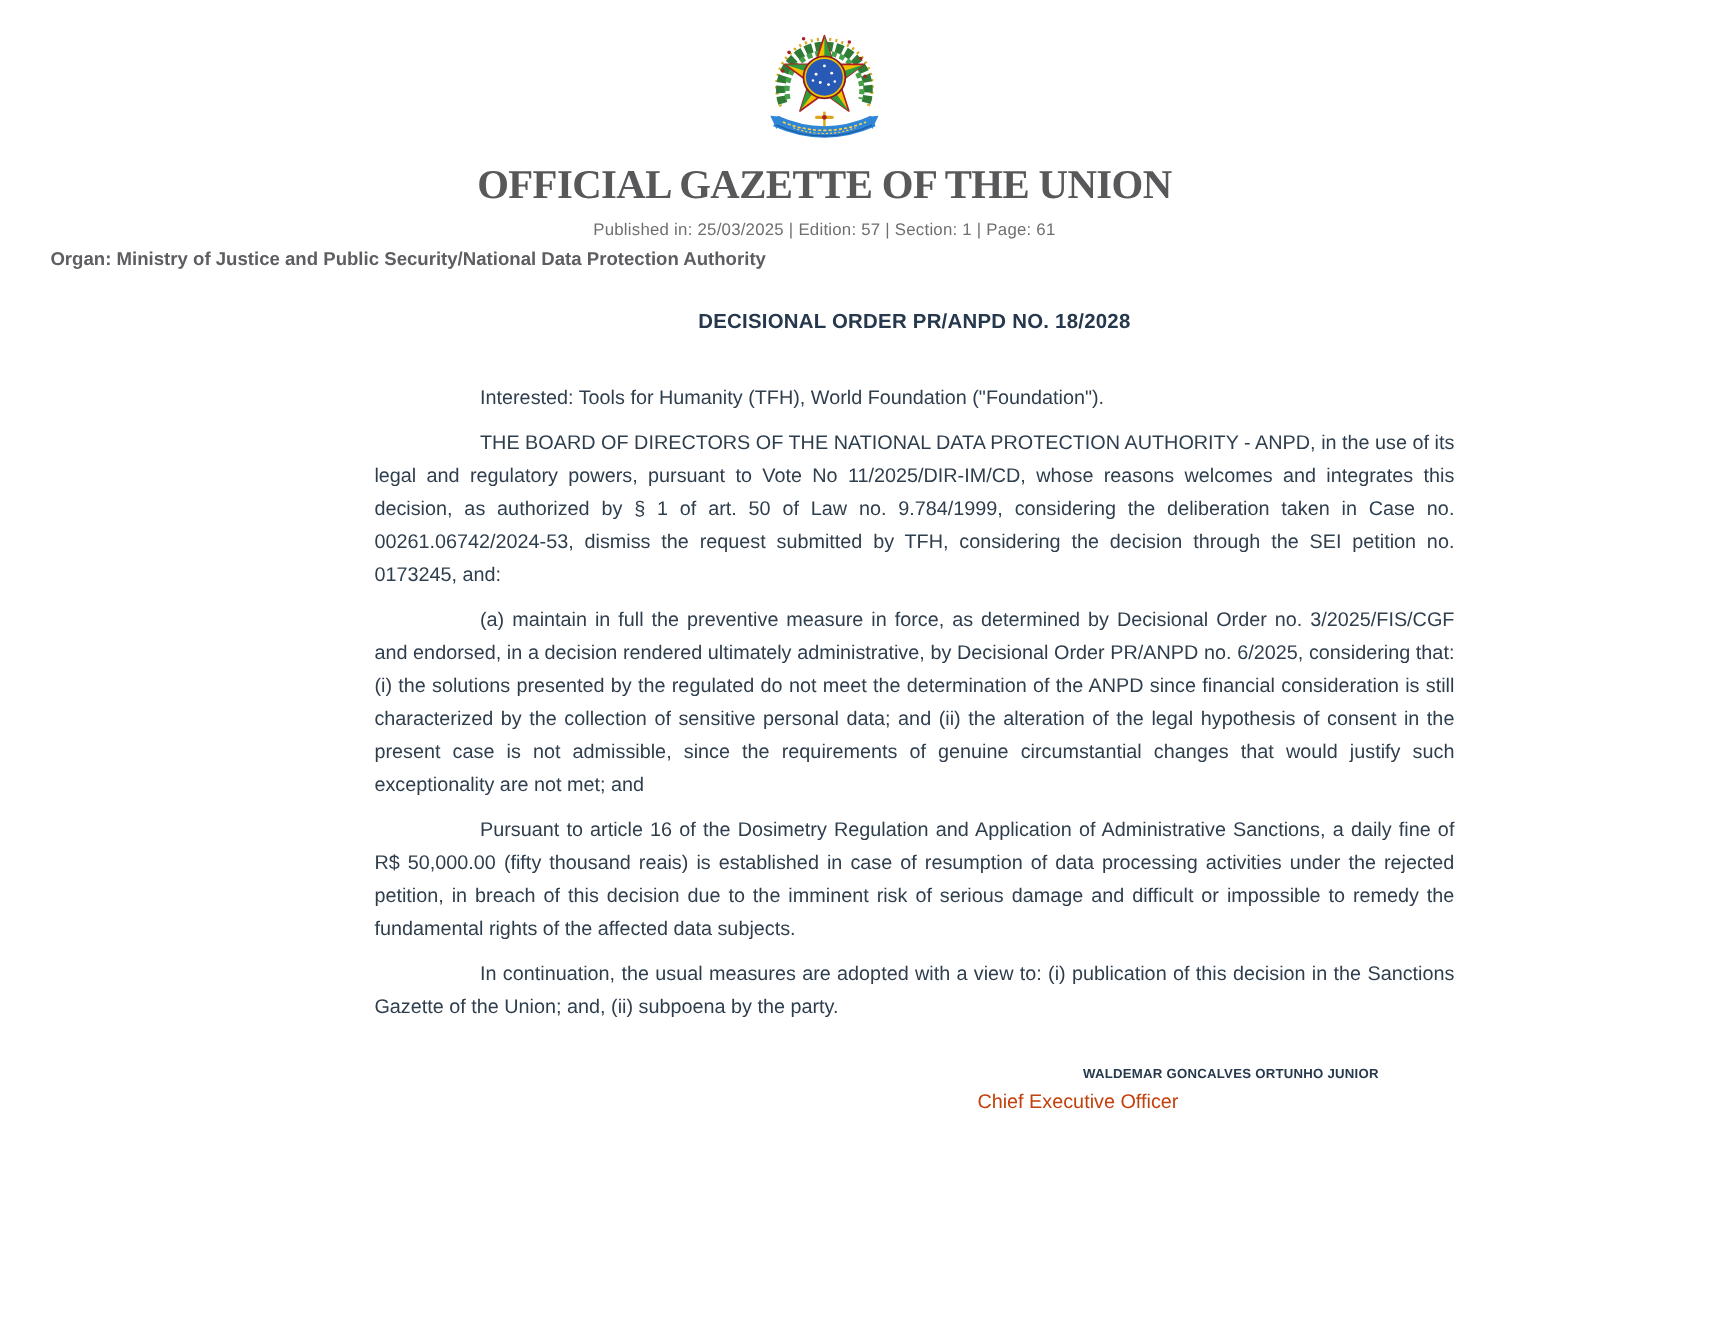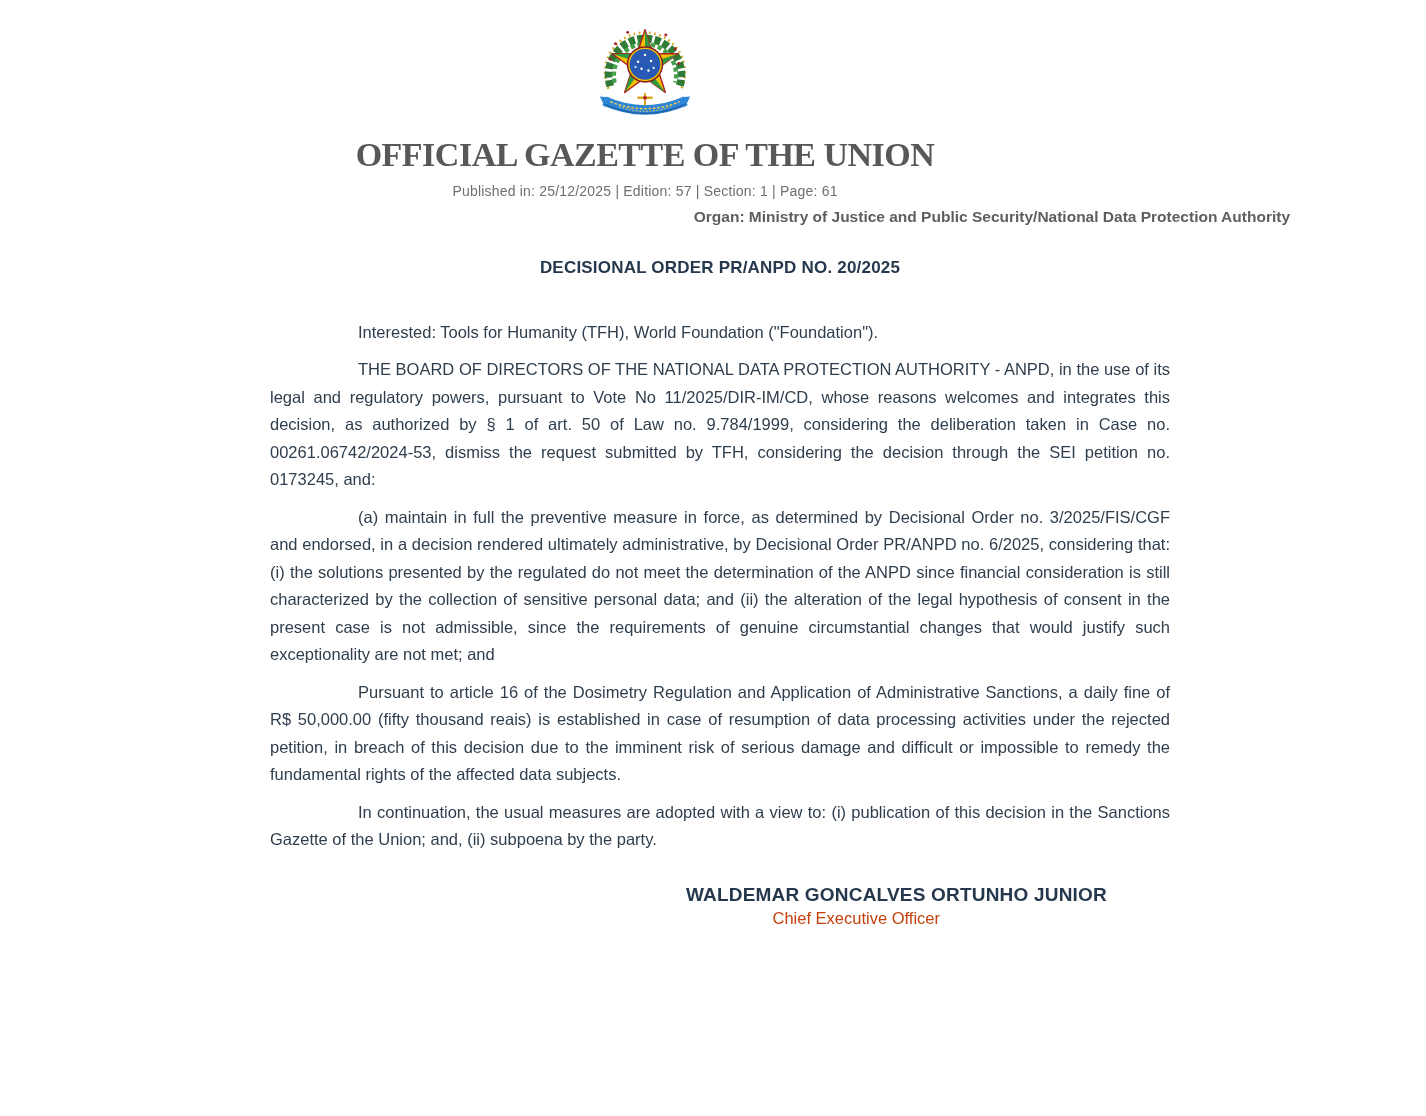--- a/index.html
+++ b/index.html
@@ -3,21 +3,21 @@
 <meta charset="utf-8">
 <style>
   html, body { margin: 0; padding: 0; }
   body {
     width: 1426px;
     min-height: 1116px;
     background: #ffffff;
     font-family: "Liberation Sans", "DejaVu Sans", sans-serif;
     -webkit-font-smoothing: antialiased;
   }
-  .page { width: 1290px; min-height: 1116px; position: relative; overflow: hidden; }
+  .page { width: 1290px; min-height: 1116px; position: relative; overflow: hidden; padding-left: 42px; }
 
   
   .arms { width: 104px; height: 113px; margin: 14px auto 0; }
   .arms svg { display: block; }
   .masthead {
     margin: 8px 0 0;
     text-align: center;
     font-family: "Liberation Serif", "DejaVu Serif", serif;
     font-weight: 700;
     font-size: 34px;
@@ -26,21 +26,21 @@
     line-height: 1.2;
   }
   .meta {
     text-align: center;
     font-size: 14px;
     color: #6f6f72;
     margin-top: 7px;
     letter-spacing: 0.2px;
   }
   .organ {
-    text-align: right;
+    text-align: left;
     font-size: 15.5px;
     font-weight: 700;
     color: #5e5e62;
     margin-top: 9px;
   }
 
   
   .content {
     width: 900px;
     margin: 0 0 0 270px;
@@ -63,21 +63,21 @@
     text-indent: 88px;
   }
 
   
   .signature { margin-top: 30px; line-height: 22px; padding-bottom: 20px; }
   .sig-name {
     width: fit-content;
     margin-left: auto;
     margin-right: 63px;
     font-weight: 700;
-    font-size: 19px;
+    font-size: 11px;
     color: #26384d;
     letter-spacing: 0.2px;
   }
   .sig-role {
     width: fit-content;
     margin-left: auto;
     margin-right: 230px;
     font-size: 16.5px;
     color: #c2410c;
     margin-top: 1px;
@@ -137,26 +137,26 @@
           <polygon points="112,95 102,96 106,108" fill="#2f86d6"></polygon>
           <path d="M13 100 Q60 121 107 100" fill="none" stroke="#2f86d6" stroke-width="11"></path>
           <path d="M14 104 Q60 125 106 104" fill="none" stroke="#1c5fa8" stroke-width="1.5"></path>
           <path d="M20 101 Q60 117 100 101" fill="none" stroke="#ffd24a" stroke-width="1.5" stroke-dasharray="3 2"></path>
           <path d="M30 106.5 Q60 117.5 90 106.5" fill="none" stroke="#ffd24a" stroke-width="1.1" stroke-dasharray="2 2"></path>
         </g>
       </svg>
     </div>
 
     <h1 class="masthead">OFFICIAL GAZETTE OF THE UNION</h1>
-    <div class="meta">Published in: 25/12/2025 | Edition: 57 | Section: 1 | Page: 61</div>
+    <div class="meta">Published in: 25/03/2025 | Edition: 57 | Section: 1 | Page: 61</div>
     <div class="organ">Organ: Ministry of Justice and Public Security/National Data Protection Authority</div>
   </header>
 
   <main class="content">
-    <h2 class="doc-title">DECISIONAL ORDER PR/ANPD NO. 20/2025</h2>
+    <h2 class="doc-title">DECISIONAL ORDER PR/ANPD NO. 18/2028</h2>
 
     <p>Interested: Tools for Humanity (TFH), World Foundation ("Foundation").</p>
     <p>THE BOARD OF DIRECTORS OF THE NATIONAL DATA PROTECTION AUTHORITY - ANPD, in the use of its legal and regulatory powers, pursuant to Vote No 11/2025/DIR-IM/CD, whose reasons welcomes and integrates this decision, as authorized by § 1 of art. 50 of Law no. 9.784/1999, considering the deliberation taken in Case no. 00261.06742/2024-53, dismiss the request submitted by TFH, considering the decision through the SEI petition no. 0173245, and:</p>
     <p>(a) maintain in full the preventive measure in force, as determined by Decisional Order no. 3/2025/FIS/CGF and endorsed, in a decision rendered ultimately administrative, by Decisional Order PR/ANPD no. 6/2025, considering that: (i) the solutions presented by the regulated do not meet the determination of the ANPD since financial consideration is still characterized by the collection of sensitive personal data; and (ii) the alteration of the legal hypothesis of consent in the present case is not admissible, since the requirements of genuine circumstantial changes that would justify such exceptionality are not met; and</p>
     <p>Pursuant to article 16 of the Dosimetry Regulation and Application of Administrative Sanctions, a daily fine of R$ 50,000.00 (fifty thousand reais) is established in case of resumption of data processing activities under the rejected petition, in breach of this decision due to the imminent risk of serious damage and difficult or impossible to remedy the fundamental rights of the affected data subjects.</p>
     <p>In continuation, the usual measures are adopted with a view to: (i) publication of this decision in the Sanctions Gazette of the Union; and, (ii) subpoena by the party.</p>
 
     <div class="signature">
       <div class="sig-name">WALDEMAR GONCALVES ORTUNHO JUNIOR</div>
       <div class="sig-role">Chief Executive Officer</div>

